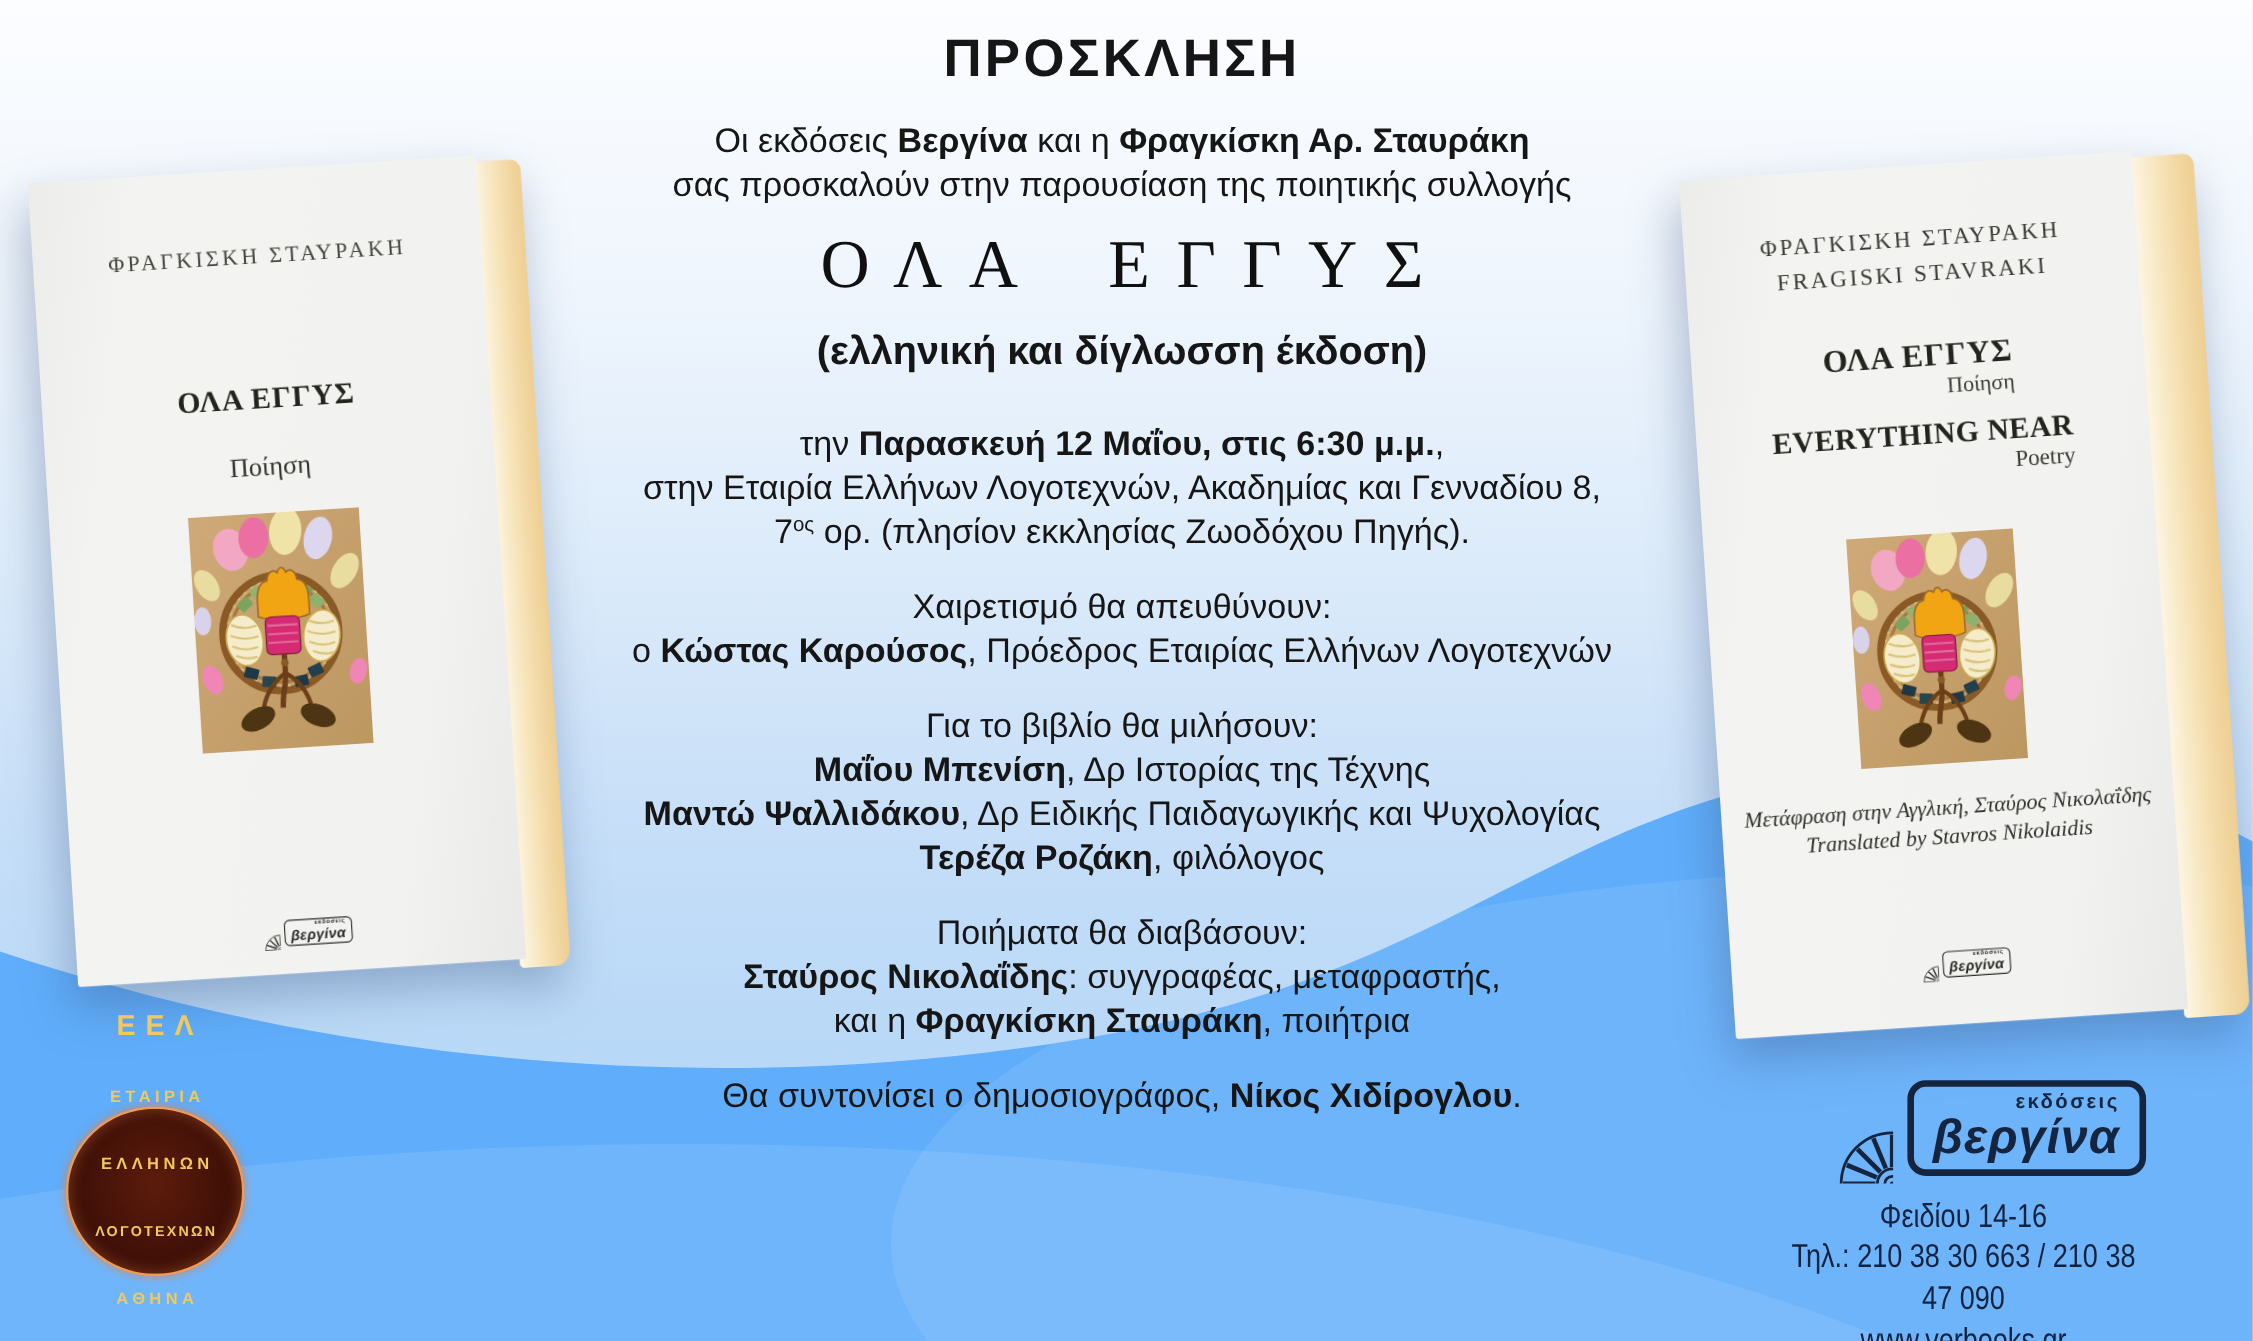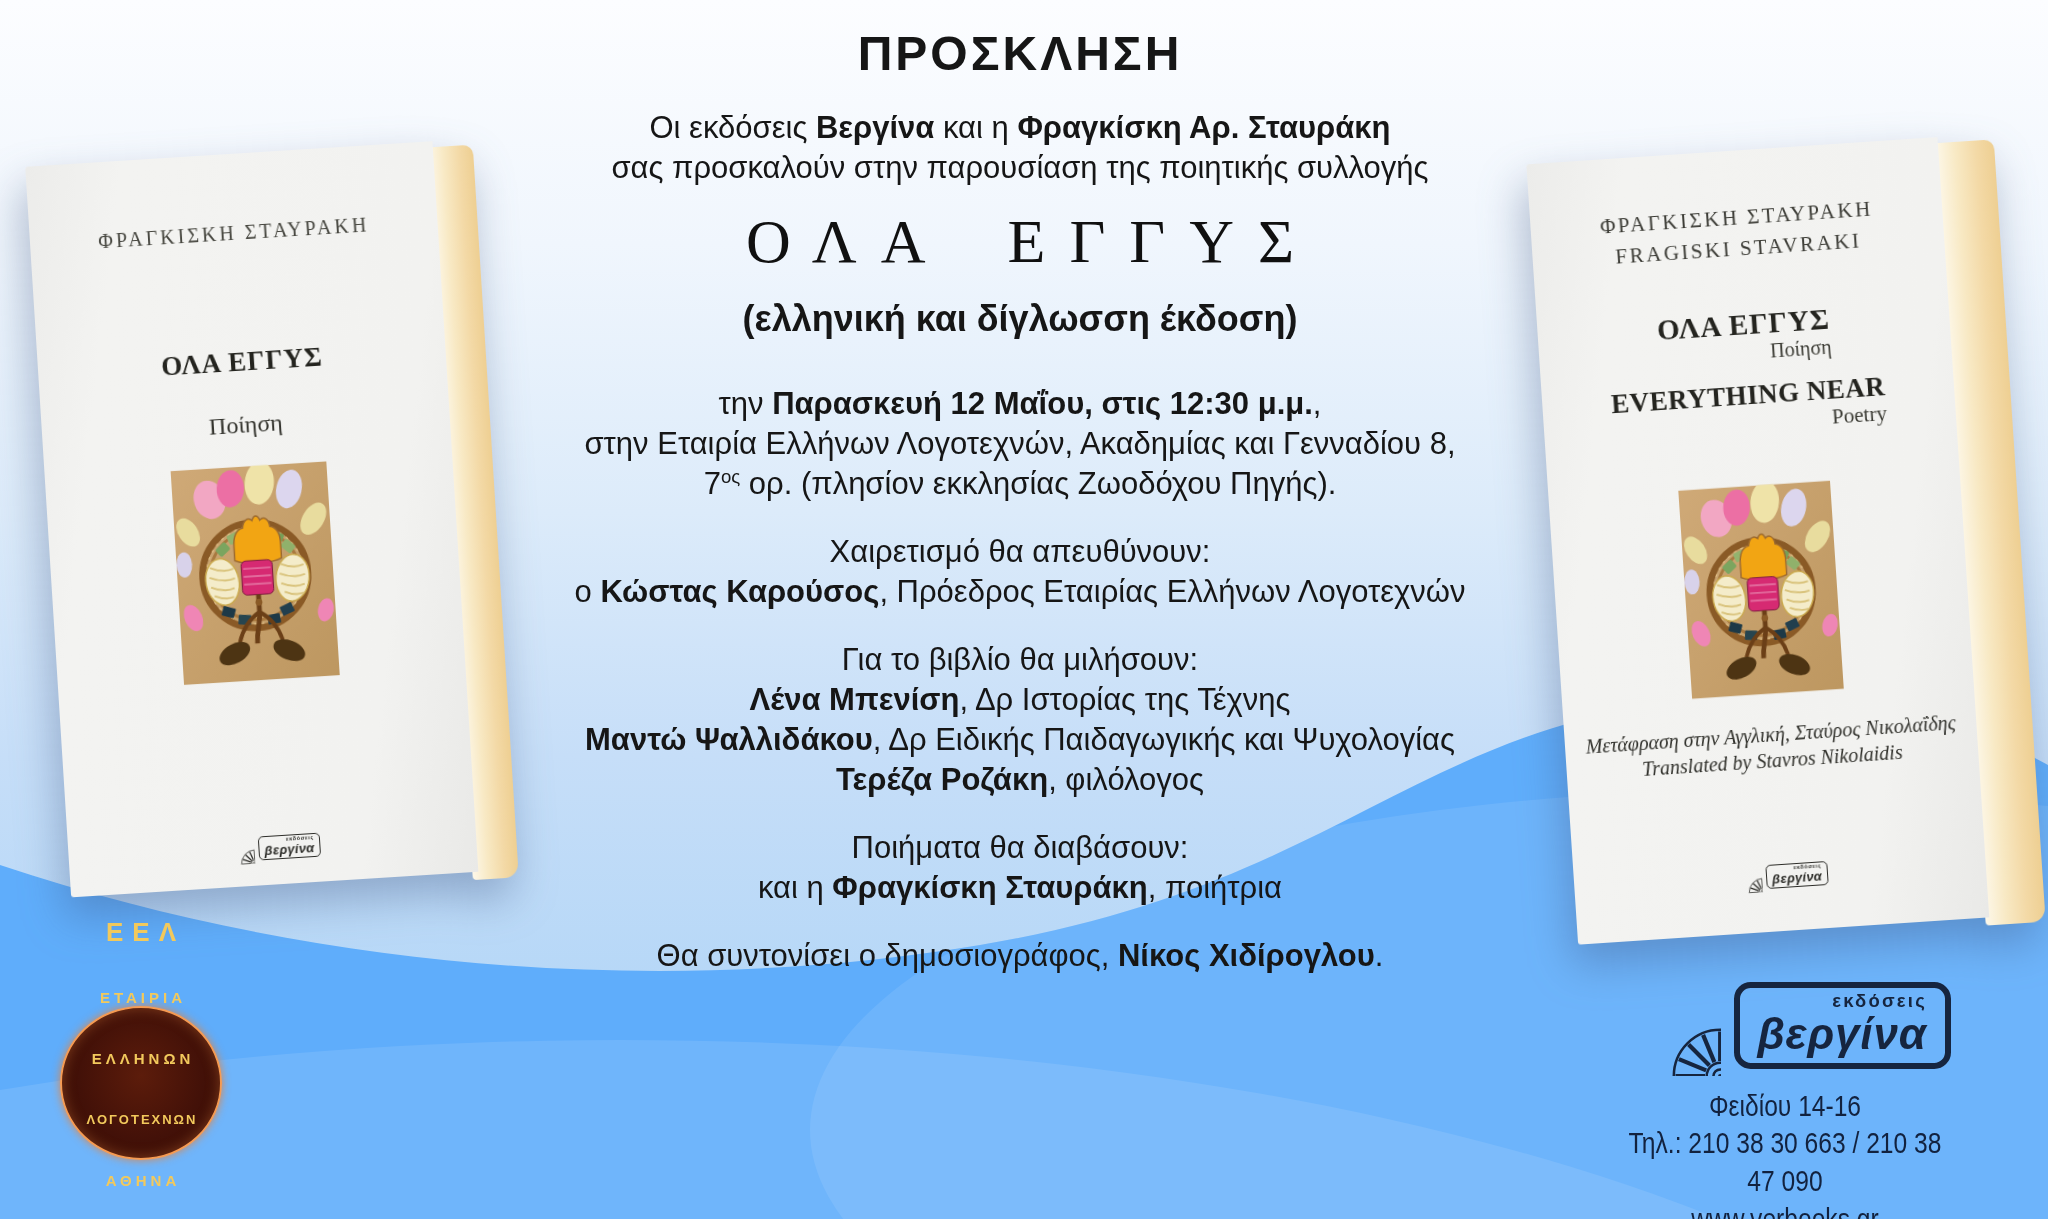--- a/index.html
+++ b/index.html
@@ -176,39 +176,40 @@
 
     <div class="c-intro">
       <div><span>Οι εκδόσεις </span><b>Βεργίνα</b><span> και η </span><b>Φραγκίσκη Αρ. Σταυράκη</b></div>
       <div>σας προσκαλούν στην παρουσίαση της ποιητικής συλλογής</div>
     </div>
 
     <div class="c-maintitle">ΟΛΑ ΕΓΓΥΣ</div>
     <div class="c-edition">(ελληνική και δίγλωσση έκδοση)</div>
 
     <div class="c-event">
-      <div><span>την </span><b>Παρασκευή 12 Μαΐου, στις 12:30 μ.μ.</b><span>,</span></div>
+      <div><span>την </span><b>Παρασκευή 12 Μαΐου, στις 6:30 μ.μ.</b><span>,</span></div>
       <div>στην Εταιρία Ελλήνων Λογοτεχνών, Ακαδημίας και Γενναδίου 8,</div>
       <div><span>7</span><sup>ος</sup><span> ορ. (πλησίον εκκλησίας Ζωοδόχου Πηγής).</span></div>
     </div>
 
     <div class="c-block">
       <div>Χαιρετισμό θα απευθύνουν:</div>
       <div><span>ο </span><b>Κώστας Καρούσος</b><span>, Πρόεδρος Εταιρίας Ελλήνων Λογοτεχνών</span></div>
     </div>
 
     <div class="c-block">
       <div>Για το βιβλίο θα μιλήσουν:</div>
-      <div><b>Λένα Μπενίση</b><span>, Δρ Ιστορίας της Τέχνης</span></div>
+      <div><b>Μαΐου Μπενίση</b><span>, Δρ Ιστορίας της Τέχνης</span></div>
       <div><b>Μαντώ Ψαλλιδάκου</b><span>, Δρ Ειδικής Παιδαγωγικής και Ψυχολογίας</span></div>
       <div><b>Τερέζα Ροζάκη</b><span>, φιλόλογος</span></div>
     </div>
 
     <div class="c-block">
       <div>Ποιήματα θα διαβάσουν:</div>
+      <div><b>Σταύρος Νικολαΐδης</b><span>: συγγραφέας, μεταφραστής,</span></div>
       <div><span>και η </span><b>Φραγκίσκη Σταυράκη</b><span>, ποιήτρια</span></div>
     </div>
 
     <div class="c-block"><span>Θα συντονίσει ο δημοσιογράφος, </span><b>Νίκος Χιδίρογλου</b><span>.</span></div>
   </div>
 
   <div class="book book-left">
     <div class="book-pages"></div>
     <div class="book-cover">
       <div class="lb-author">ΦΡΑΓΚΙΣΚΗ ΣΤΑΥΡΑΚΗ</div>

